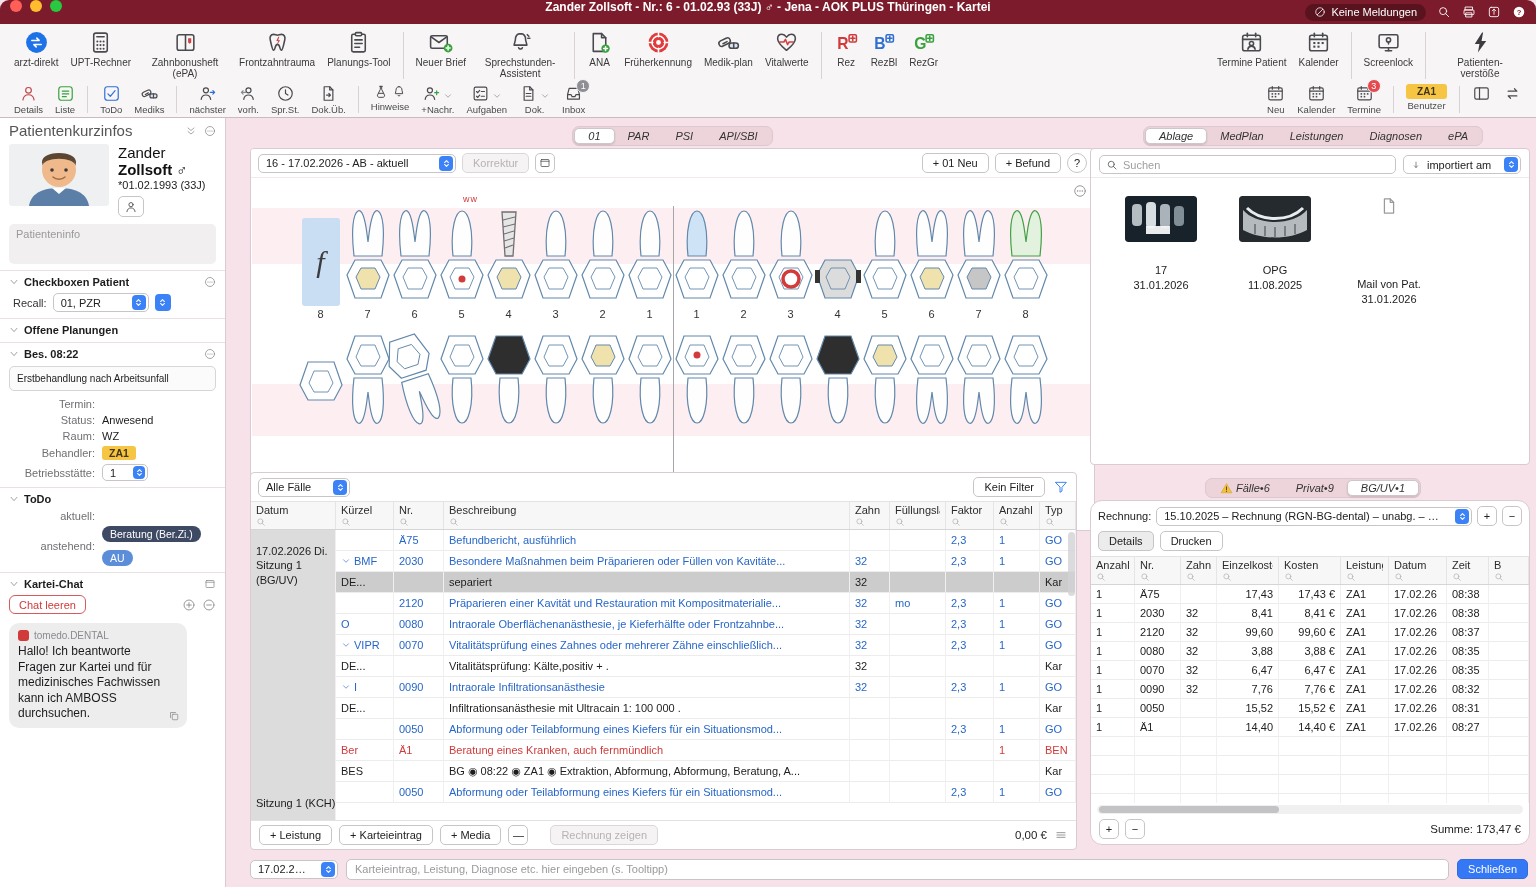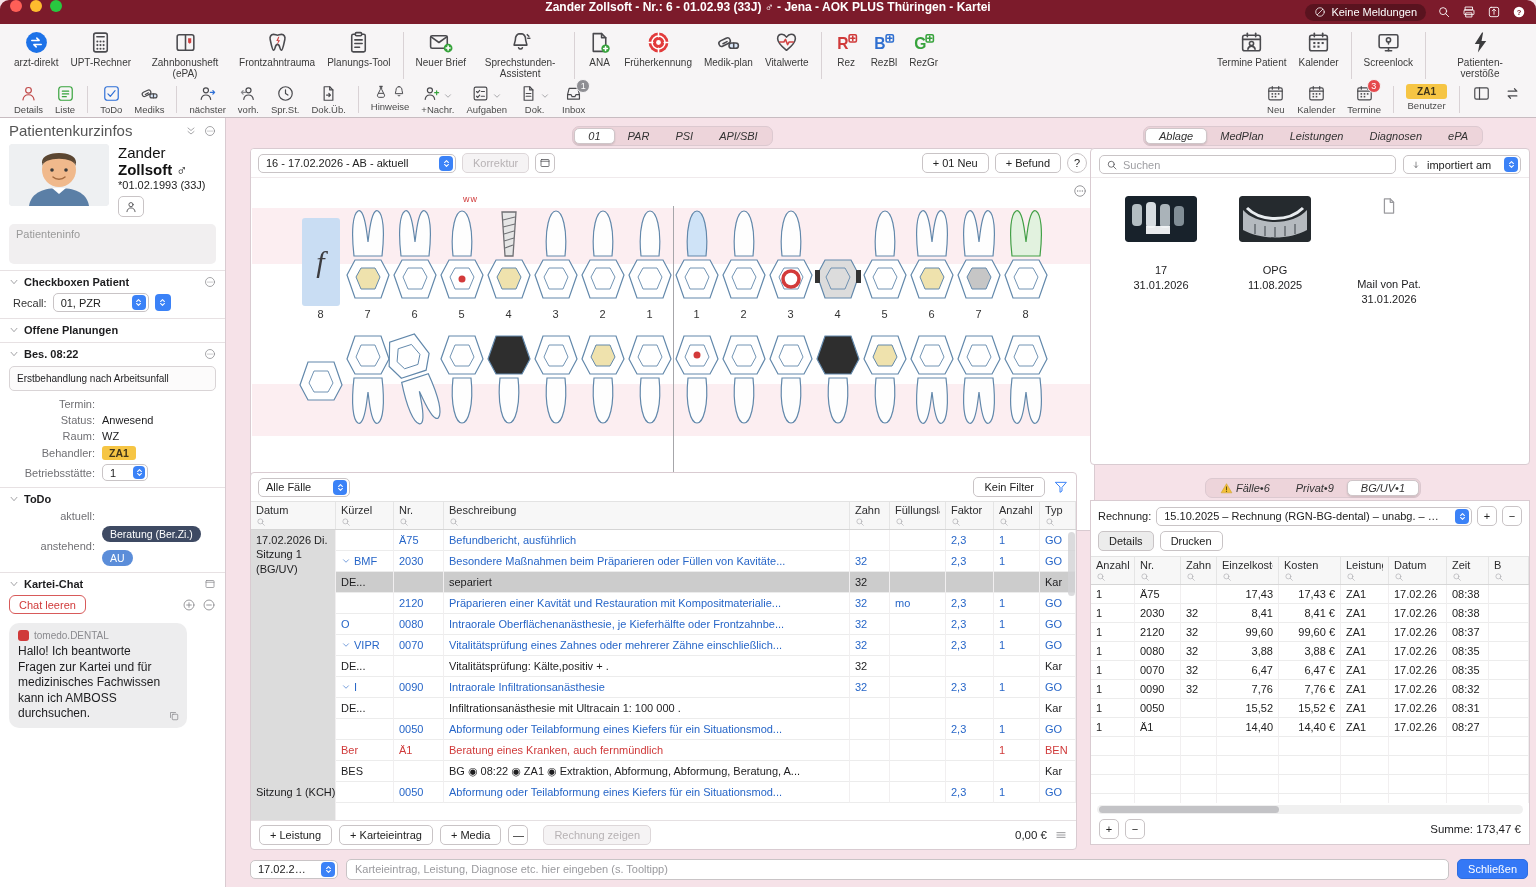--- a/index.html
+++ b/index.html
@@ -112,21 +112,21 @@
 
 .cases-panel{position:absolute;left:250px;top:472px;width:827px;height:378px;background:#fff;border:1px solid #d9cbd1;border-radius:4px;display:flex;flex-direction:column;overflow:hidden;z-index:4;}
 .cases-top{display:flex;align-items:center;padding:4px 7px;gap:8px;}
 .cgrid{display:grid;grid-template-columns:85px 58px 50px 1fr 40px 56px 48px 46px 36px;}
 .cases-header{background:#f7f7f7;border-top:1px solid #e3e3e3;border-bottom:1px solid #d5d5d5;}
 .th{padding:2px 5px 1px 5px;border-right:1px solid #e5e5e5;display:flex;flex-direction:column;gap:0;}
 .th-name{font-size:11px;color:#2c2c2e;white-space:nowrap;overflow:hidden;}
 .th-search{height:12px;color:#a9a9ad;display:flex;align-items:center;}
 .cases-body{flex:1;overflow:hidden;grid-auto-rows:21px;position:relative;}
 .td{padding:2px 5px;border-right:1px solid #f1eff0;border-bottom:1px solid #ececec;display:flex;align-items:center;gap:3px;overflow:hidden;white-space:nowrap;font-size:11px;}
-.td.datum{background:#dcdcdc;border-bottom:none;display:block;padding-top:3px;line-height:1.3;color:#1c1c1e;}
+.td.datum{background:#dcdcdc;border-bottom:none;display:block;padding-top:14px;line-height:1.3;color:#1c1c1e;}
 .row-go{color:#2766c8;}
 .row-kar{color:#1d1d1f;text-align:right;}
 .row-ben{color:#d03a3a;}
 .td.sel{background:#cccccc;}
 .exp-chev{color:#2766c8;flex:none;}
 .cases-footer{display:flex;align-items:center;gap:7px;padding:4px 8px;border-top:1px solid #e5e0e2;}
 .sum-txt{font-size:11.5px;color:#1c1c1e;}
 .vscroll{position:absolute;right:1px;top:2px;width:7px;height:64px;background:#d2d2d5;border-radius:4px;opacity:0.8;}
 
 
@@ -139,21 +139,21 @@
 .ab-row2{display:flex;align-items:center;gap:6px;padding:2px 8px 6px 8px;}
 .ab-content{flex:1;border-top:1px solid #eee9eb;display:flex;gap:26px;padding:18px 0 0 26px;}
 .ab-item{width:88px;display:flex;flex-direction:column;align-items:center;gap:5px;}
 .ab-thumb{height:62px;display:flex;align-items:flex-start;justify-content:center;}
 .ab-thumb svg{border-radius:3px;}
 .ab-cap{text-align:center;font-size:11px;color:#1c1c1e;line-height:1.35;margin-top:14px;}
 .ab-item.has-img .ab-cap{margin-top:0;}
 
 
 .invoice-tabs{position:absolute;left:1090px;top:478px;width:446px;display:flex;justify-content:center;z-index:5;}
-.invoice-panel{position:absolute;left:1090px;top:500px;width:440px;height:345px;background:#fff;border:1px solid #d9cbd1;border-radius:0;display:flex;flex-direction:column;overflow:hidden;z-index:4;}
+.invoice-panel{position:absolute;left:1090px;top:500px;width:440px;height:345px;background:#fff;border:1px solid #d9cbd1;border-radius:12px;display:flex;flex-direction:column;overflow:hidden;z-index:4;}
 .inv-row1{display:flex;align-items:center;gap:5px;padding:5px 7px 2px 7px;}
 .inv-row2{display:flex;align-items:center;gap:6px;padding:3px 7px 5px 7px;}
 .igrid{display:grid;grid-template-columns:44px 46px 36px 62px 62px 48px 58px 42px 1fr;}
 .inv-header{background:#f7f7f7;border-top:1px solid #e3e3e3;border-bottom:1px solid #d5d5d5;}
 .inv-body{flex:1;overflow:hidden;grid-auto-rows:19px;position:relative;}
 .td.num{justify-content:flex-end;}
 .hscroll{height:9px;margin:2px 6px;background:#f0f0f0;border-radius:5px;position:relative;}
 .hscroll .thumb{position:absolute;left:2px;top:1px;height:7px;width:180px;background:#c3c3c6;border-radius:4px;}
 .inv-footer{display:flex;align-items:center;gap:6px;padding:3px 8px 5px 8px;}
 
@@ -1577,21 +1577,21 @@
       <div class="td row-go">2,3</div>
       <div class="td row-go">1</div>
       <div class="td row-go">GO</div>
       <div class="vscroll"></div>
     </div>
   <div class="cases-footer">
     <span class="btn">+ Leistung</span>
     <span class="btn">+ Karteieintrag</span>
     <span class="btn">+ Media</span>
     <span class="btn sq">—</span>
-    <span class="btn disabled" style="margin-left:8px">Rechnung zeigen</span>
+    <span class="btn disabled" style="margin-left:15px">Rechnung zeigen</span>
     <span class="spacer"></span>
     <span class="sum-txt">0,00 €</span>
     <span class="icon i14 gray">
         <svg viewBox="0 0 24 24" fill="none" stroke="currentColor" stroke-width="1.5" stroke-linecap="round" stroke-linejoin="round">
           <line x1="5" y1="8" x2="19" y2="8"></line>
           <line x1="5" y1="12" x2="19" y2="12"></line>
           <line x1="5" y1="16" x2="19" y2="16"></line>
         </svg>
       </span>
   </div>

